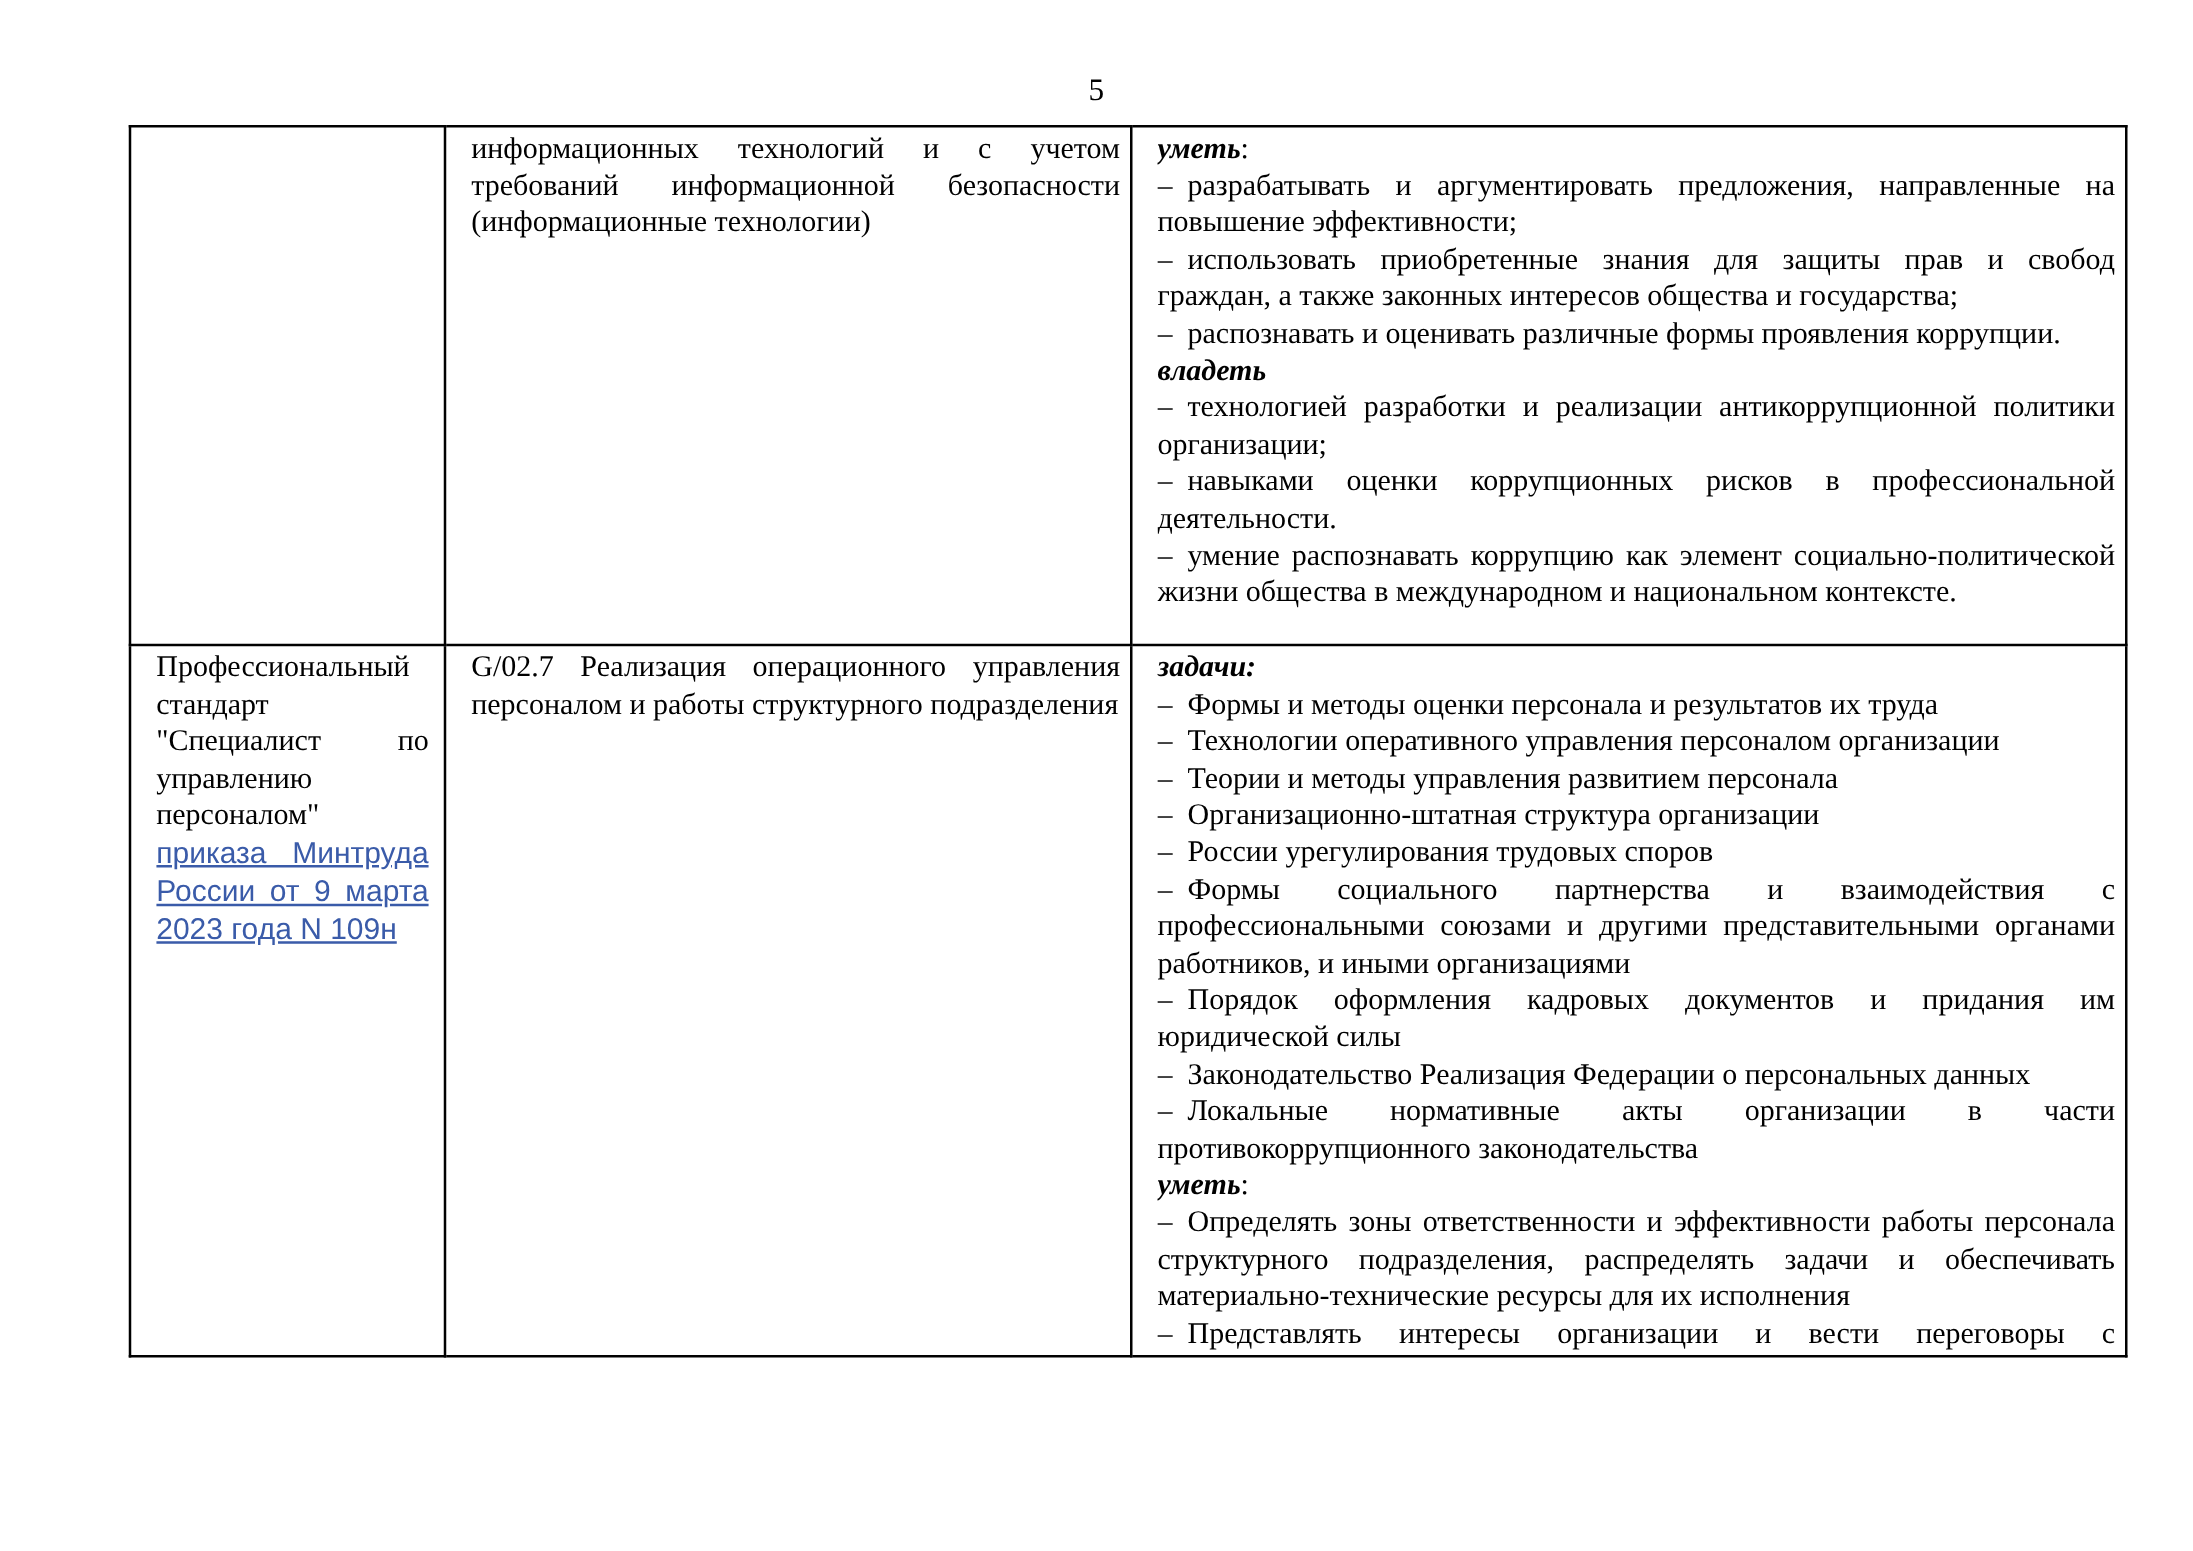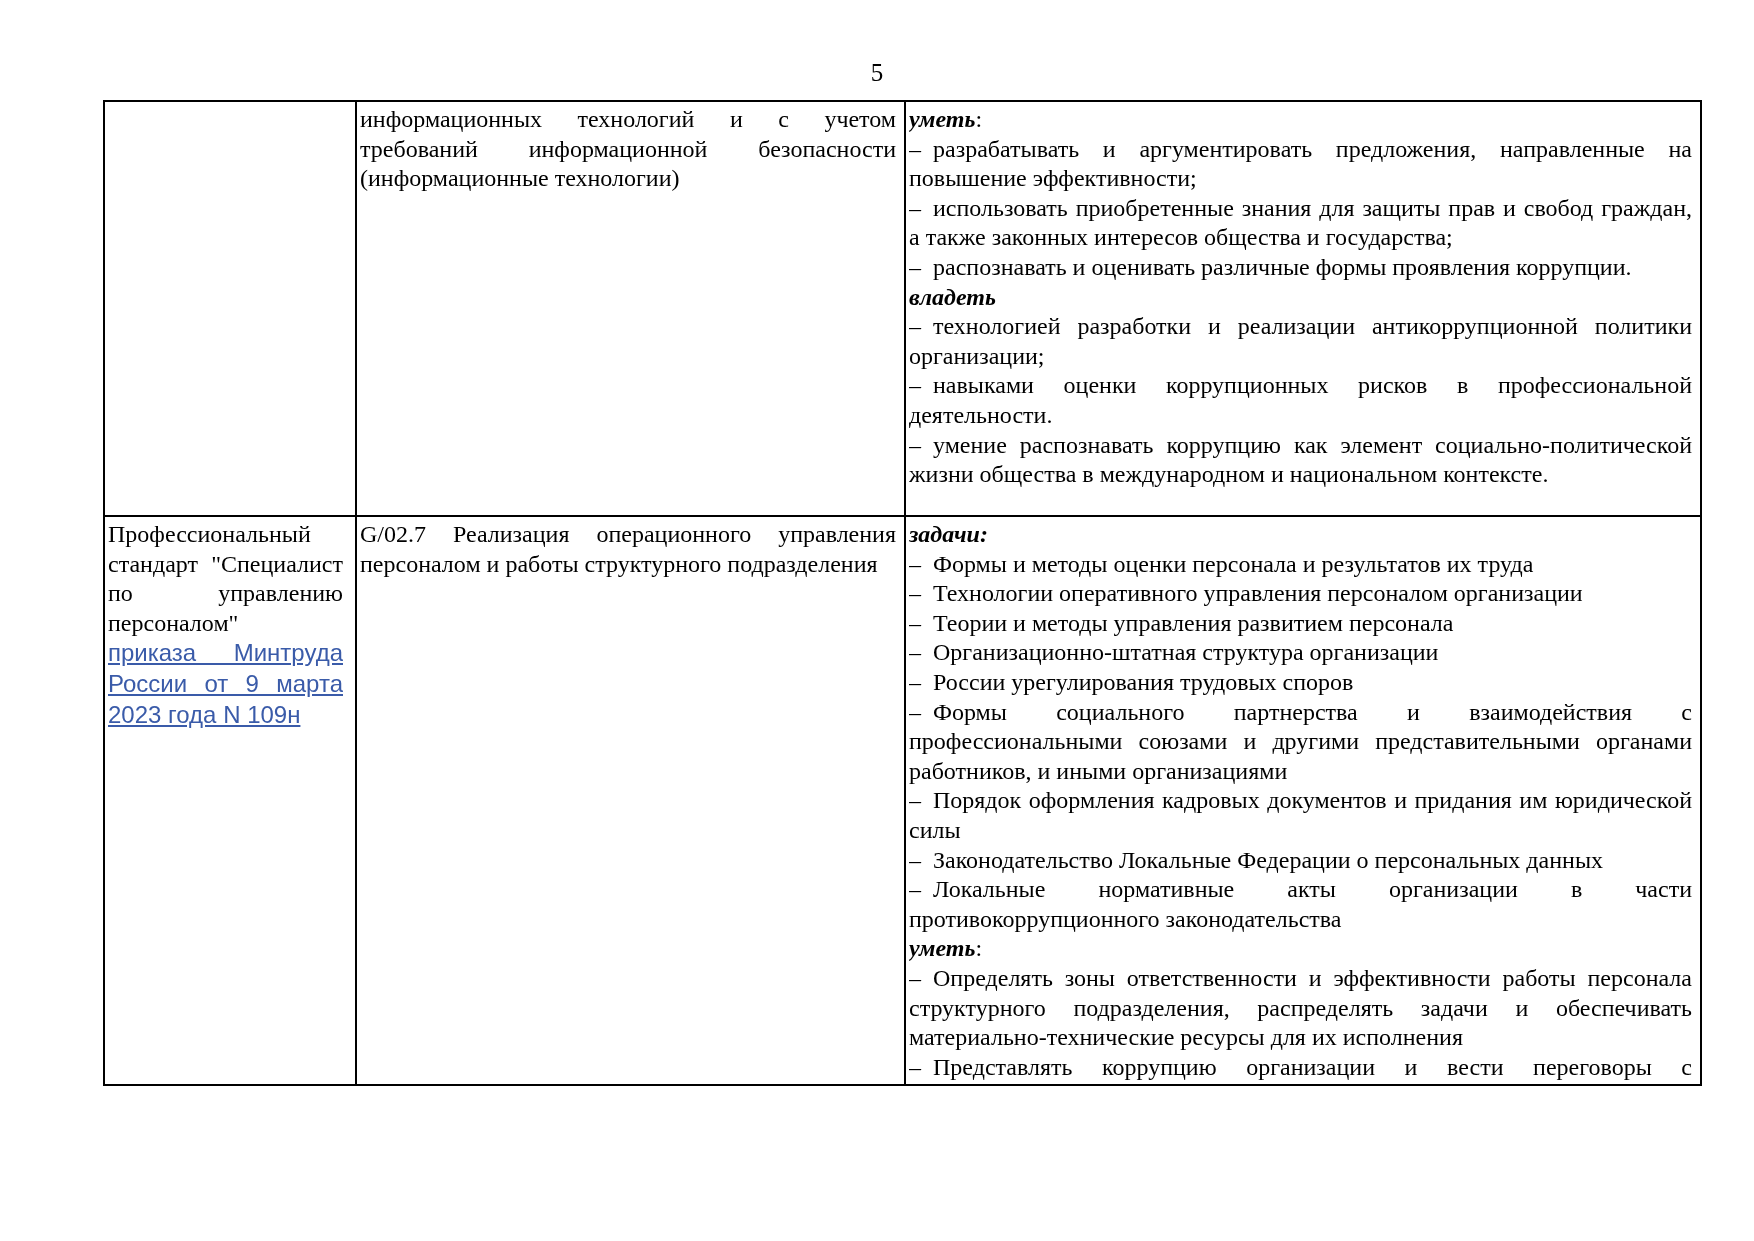--- a/index.html
+++ b/index.html
@@ -28,21 +28,21 @@
   table.doc-table {
     position: absolute;
     left: 103px; top: 100px;
     width: 1597px;
     border-collapse: collapse;
     table-layout: fixed;
   }
   .doc-table td {
     border: 2px solid var(--border-color);
     vertical-align: top;
-    padding: 3px 8px 2px 3px;
+    padding: 3px 8px 2px 20px;
     font-size: 24px;
     line-height: 29.6px;
     text-align: justify;
     overflow: hidden;
   }
   .doc-table td.c1 { padding-right: 12px; }
   .row-1 { height: 415px; }
   .row-2 { height: 569px; }
   .cell-clip { overflow: hidden; }
   .row-1 .cell-clip { max-height: 408px; }
@@ -119,26 +119,26 @@
         <div class="cell-clip">
           <div class="para"><span class="b">задачи:</span></div>
 
           <div class="li"><span class="dash">–</span><span>Формы и методы оценки персонала и результатов их труда</span></div>
           <div class="li"><span class="dash">–</span><span>Технологии оперативного управления персоналом организации</span></div>
           <div class="li"><span class="dash">–</span><span>Теории и методы управления развитием персонала</span></div>
           <div class="li"><span class="dash">–</span><span>Организационно-штатная структура организации</span></div>
           <div class="li"><span class="dash">–</span><span>России урегулирования трудовых споров</span></div>
           <div class="li"><span class="dash">–</span><span>Формы социального партнерства и взаимодействия с профессиональными союзами и другими представительными органами работников, и иными организациями</span></div>
           <div class="li"><span class="dash">–</span><span>Порядок оформления кадровых документов и придания им юридической силы</span></div>
-          <div class="li"><span class="dash">–</span><span>Законодательство Локальные Федерации о персональных данных</span></div>
+          <div class="li"><span class="dash">–</span><span>Законодательство Реализация Федерации о персональных данных</span></div>
           <div class="li"><span class="dash">–</span><span>Локальные нормативные акты организации в части противокоррупционного законодательства</span></div>
 
           <div class="para"><span class="b">уметь</span><span>:</span></div>
 
           <div class="li"><span class="dash">–</span><span>Определять зоны ответственности и эффективности работы персонала структурного подразделения, распределять задачи и обеспечивать материально-технические ресурсы для их исполнения</span></div>
-          <div class="li cut"><span class="dash">–</span><span>Представлять коррупцию организации и вести переговоры с</span></div>
+          <div class="li cut"><span class="dash">–</span><span>Представлять интересы организации и вести переговоры с</span></div>
         </div>
       </td>
     </tr>
   </tbody>
     </table>
 
 </div>
 
 </body></html>

